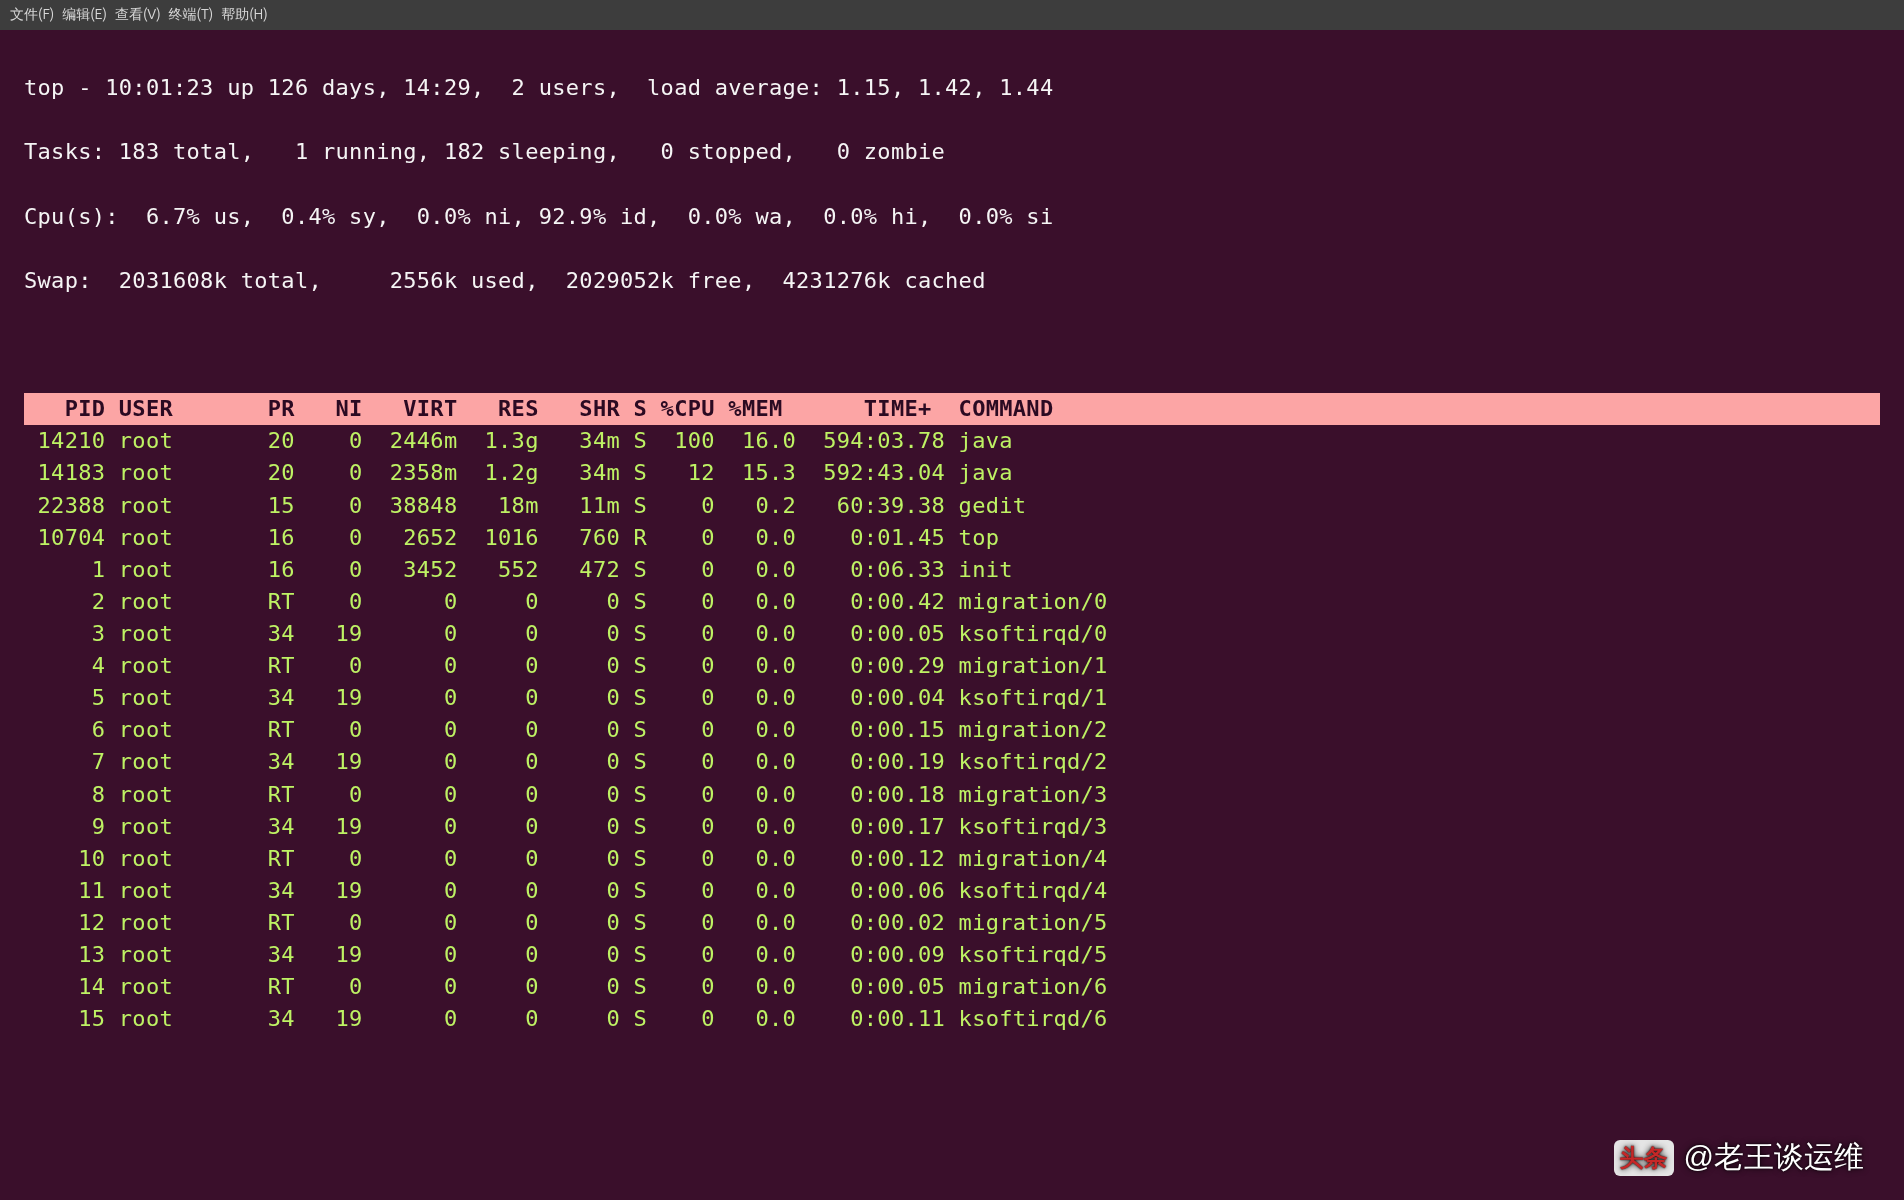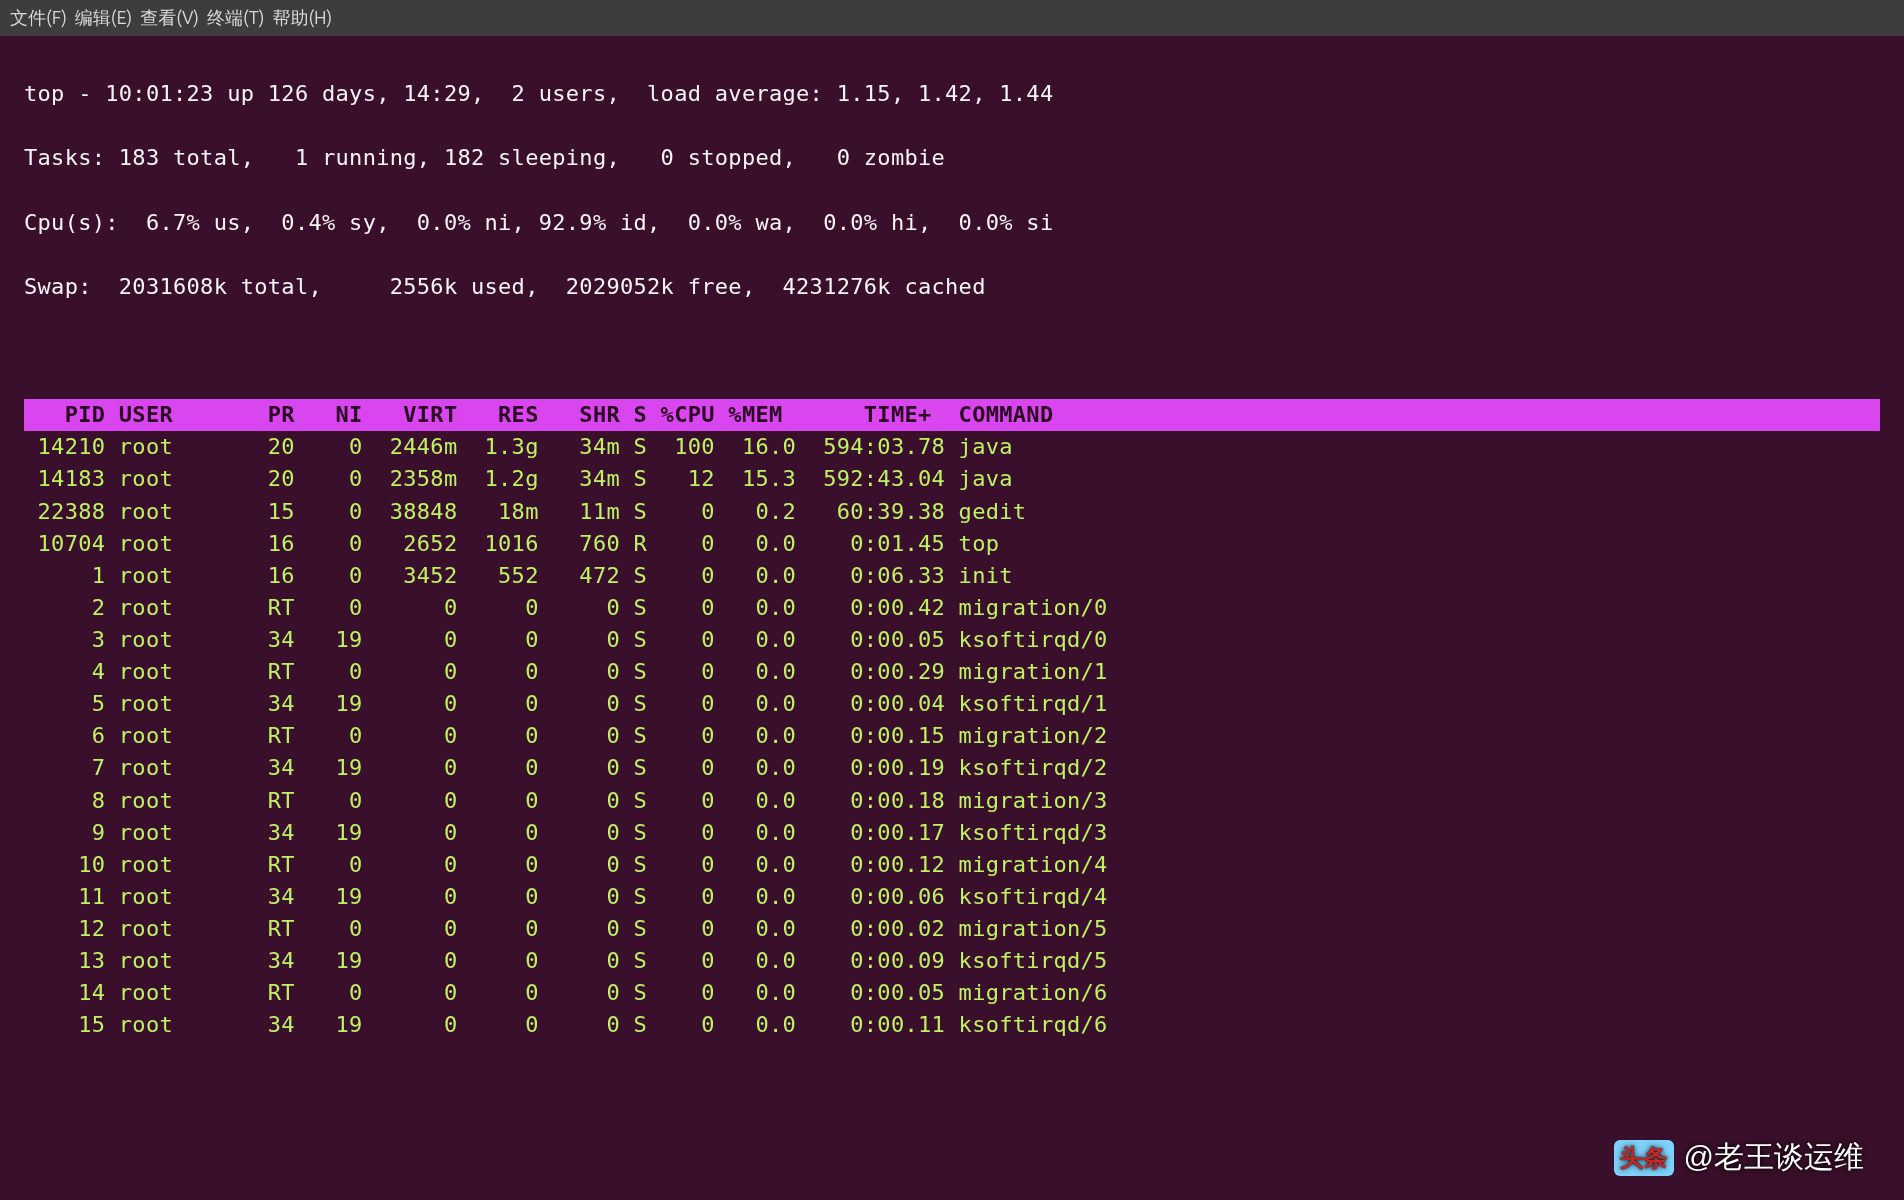--- a/index.html
+++ b/index.html
@@ -10,55 +10,55 @@
     font-size: 22px;
     width: 1904px;
     height: 1200px;
     overflow: hidden;
     position: relative;
   }
   .menubar {
     background: #3d3d3d;
     color: #d8d8d8;
     font-family: 'Ubuntu', 'DejaVu Sans', sans-serif;
-    font-size: 18px;
+    font-size: 14px;
     padding: 6px 10px;
     display: flex;
     gap: 8px;
   }
   .menubar span { cursor: default; }
   .terminal {
     padding: 10px 24px;
     line-height: 1.46;
     white-space: pre;
     letter-spacing: 0.3px;
   }
   .summary-line { color: #f5f5f5; }
   .header-row {
-    background: #d946ef;
+    background: #fca5a5;
     color: #2b0a22;
     font-weight: bold;
     display: inline-block;
     width: 100%;
   }
   .proc-row { color: #bef264; }
   .watermark {
     position: absolute;
     right: 40px;
     bottom: 22px;
     font-family: 'Microsoft YaHei', 'PingFang SC', sans-serif;
     font-size: 30px;
     color: #ffffff;
     text-shadow: 0 0 6px rgba(0,0,0,0.9), 0 0 2px #000;
     display: flex;
     align-items: center;
     gap: 10px;
   }
   .watermark-logo {
-    background: #7dd3fc;
+    background: #e5e5e5;
     color: #c62828;
     border-radius: 6px;
     font-size: 24px;
     font-weight: bold;
     padding: 2px 6px;
     display: inline-block;
   }
 </style>
 </head>
 <body>

